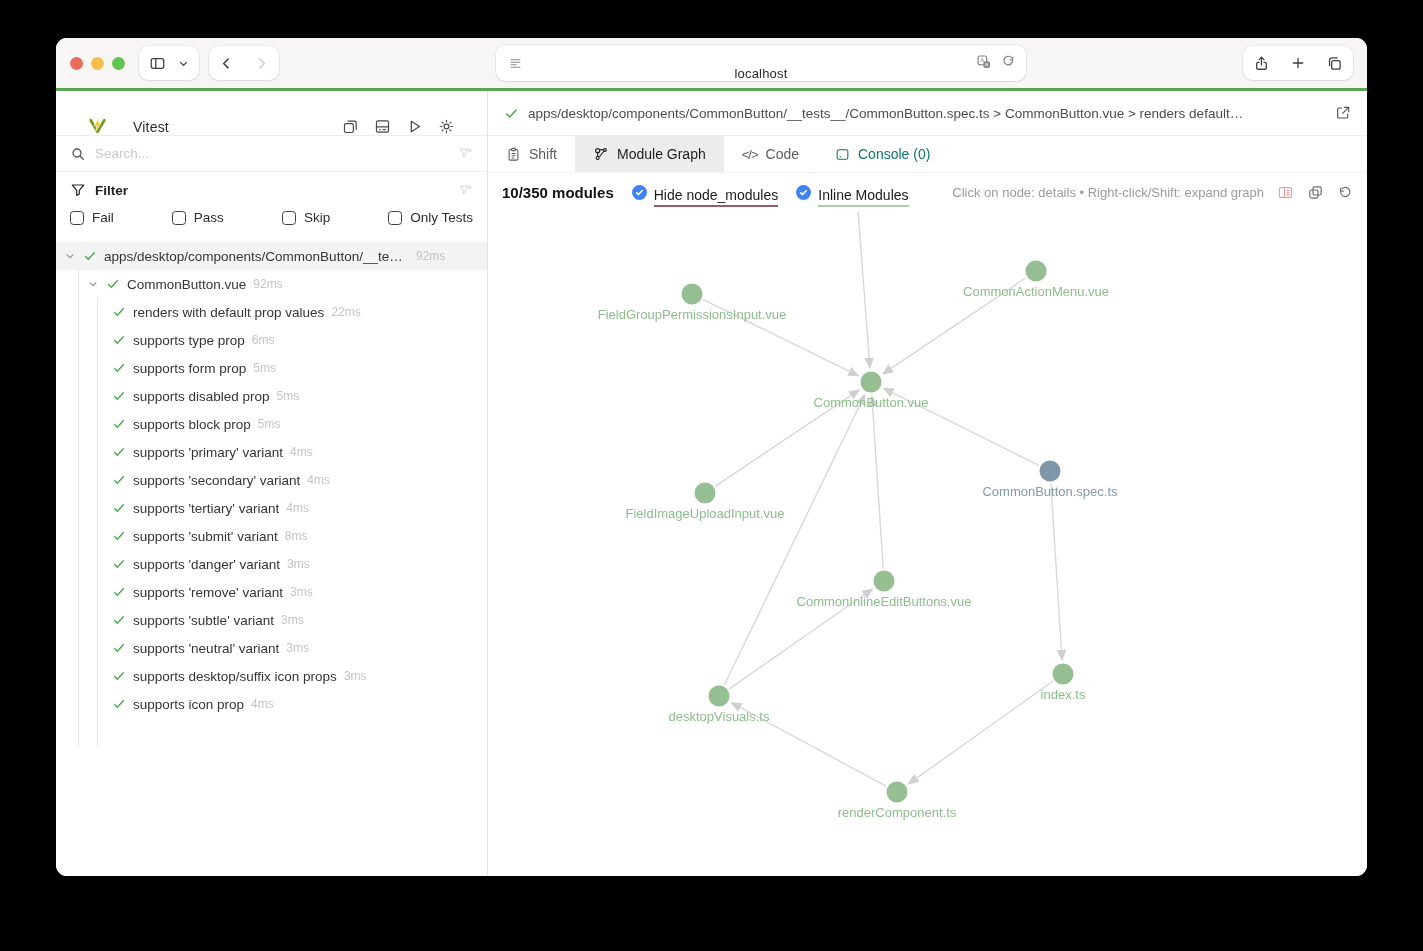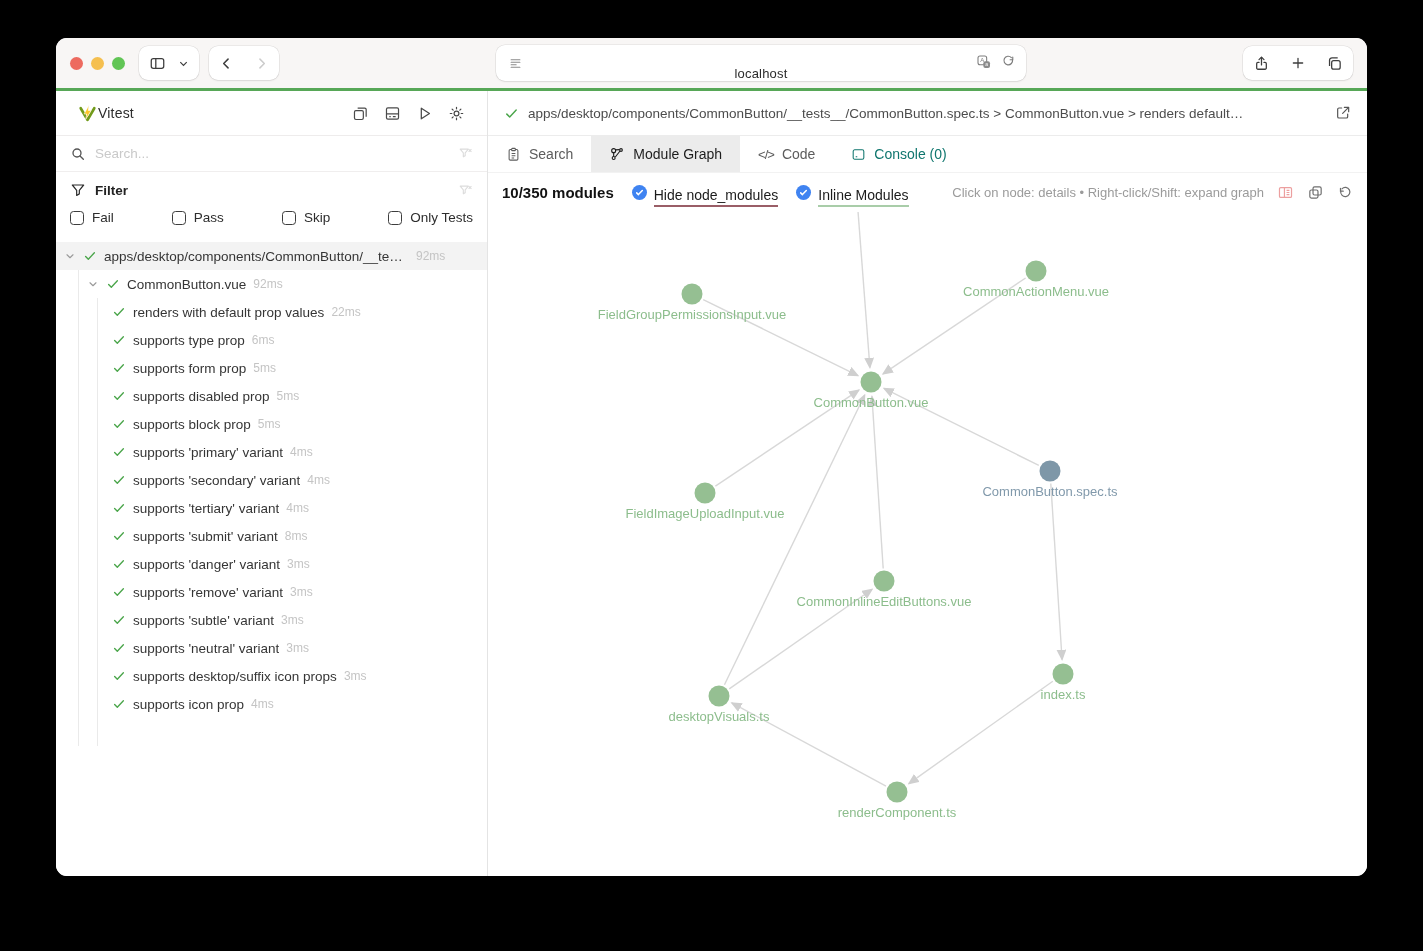--- a/index.html
+++ b/index.html
@@ -22,21 +22,21 @@
   .url-text { letter-spacing:.2px; }
 
   .progress { height:3px; flex:0 0 3px; }
 
   
   .app { flex:1; display:flex; min-height:0; background:#fff; }
   .sidebar { width:432px; flex:0 0 432px; border-right:1px solid #e4e4e4; display:flex; flex-direction:column; overflow:hidden; font-size:13.5px; color:#2f2f2f; }
   .main { flex:1; min-width:0; display:flex; flex-direction:column; }
 
   
-  .sb-header { height:45px; flex:0 0 45px; border-bottom:1px solid #eeecec; display:flex; align-items:center; padding:0 22px; gap:1px; }
+  .sb-header { height:45px; flex:0 0 45px; border-bottom:1px solid #eeecec; display:flex; align-items:flex-end; padding:0 32px; gap:26px; }
   .sb-title { font-size:14px; color:#2c2c2c; letter-spacing:.2px; }
   .sb-actions { margin-left:auto; display:flex; gap:15px; color:#4a4a4a; }
   .sb-actions > span { display:flex; align-items:center; }
 
   
   .sb-search { height:36px; flex:0 0 36px; border-bottom:1px solid #f0eeee; display:flex; align-items:center; padding:0 14px; gap:9px; color:#6b6b6b; }
   .sb-search input { border:none; outline:none; flex:1; font-size:13.5px; font-family:inherit; color:#333; background:transparent; }
   .sb-search input::placeholder { color:#c9c9c9; }
   .filterx { color:#dcdcdc; display:flex; }
 
@@ -485,21 +485,21 @@
         </span>
       </div>
 
       <div class="tabs-row">
         <span class="tab">
           <svg width="15" height="15" viewBox="0 0 24 24" fill="none" stroke="currentColor" stroke-width="1.7" stroke-linejoin="round">
               <rect x="5" y="4" width="14" height="17" rx="2"></rect>
               <rect x="9" y="2.2" width="6" height="3.6" rx="1.2" fill="#fff"></rect>
               <path d="M9 10.5h6M9 14h6M9 17.5h4"></path>
             </svg>
-          <span>Search</span>
+          <span>Shift</span>
         </span>
         <span class="tab active">
           <svg width="16" height="16" viewBox="0 0 24 24" fill="none" stroke="currentColor" stroke-width="1.7">
               <circle cx="7" cy="7" r="3"></circle>
               <circle cx="7" cy="18" r="2.2"></circle>
               <circle cx="18" cy="6" r="2"></circle>
               <path d="M7 10v5.8M9.6 5.9l6.4-.5M9.5 16.5l7-9"></path>
             </svg>
           <span>Module Graph</span>
         </span>

